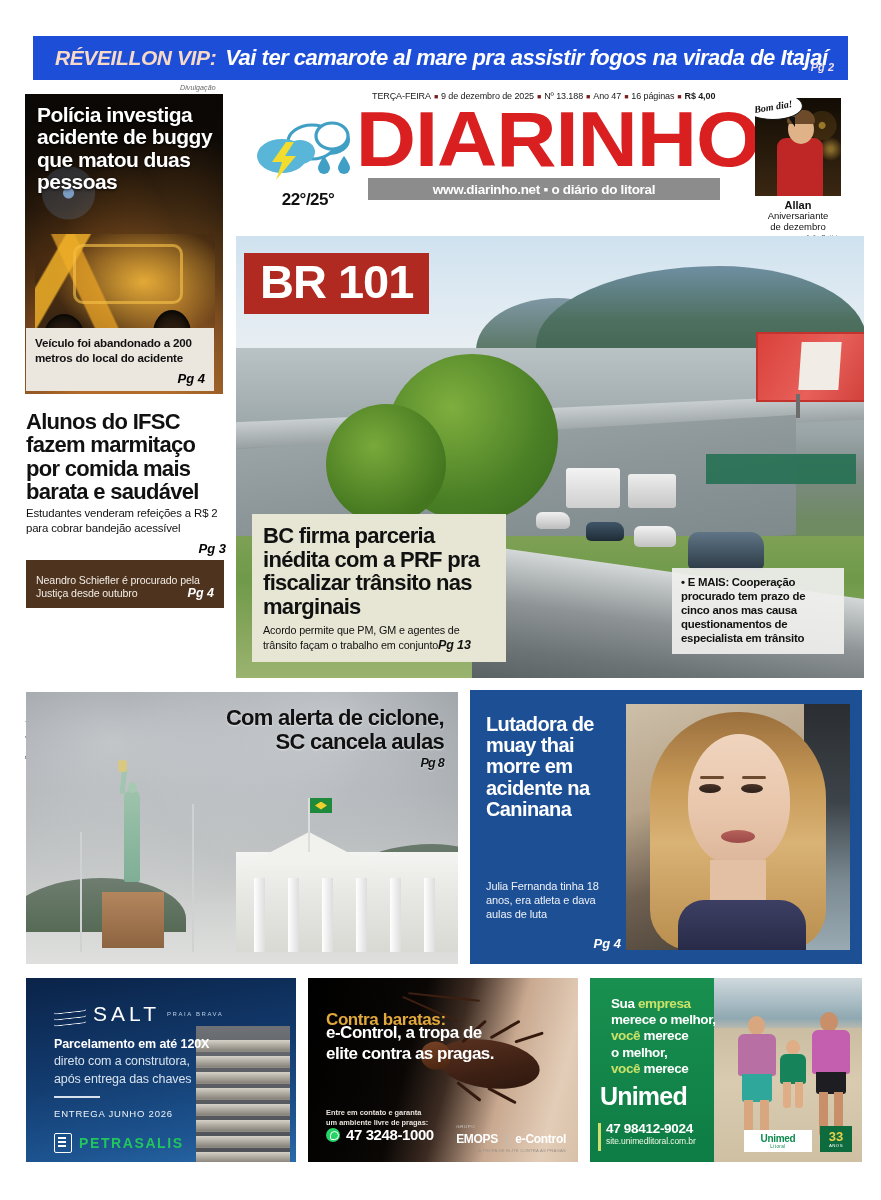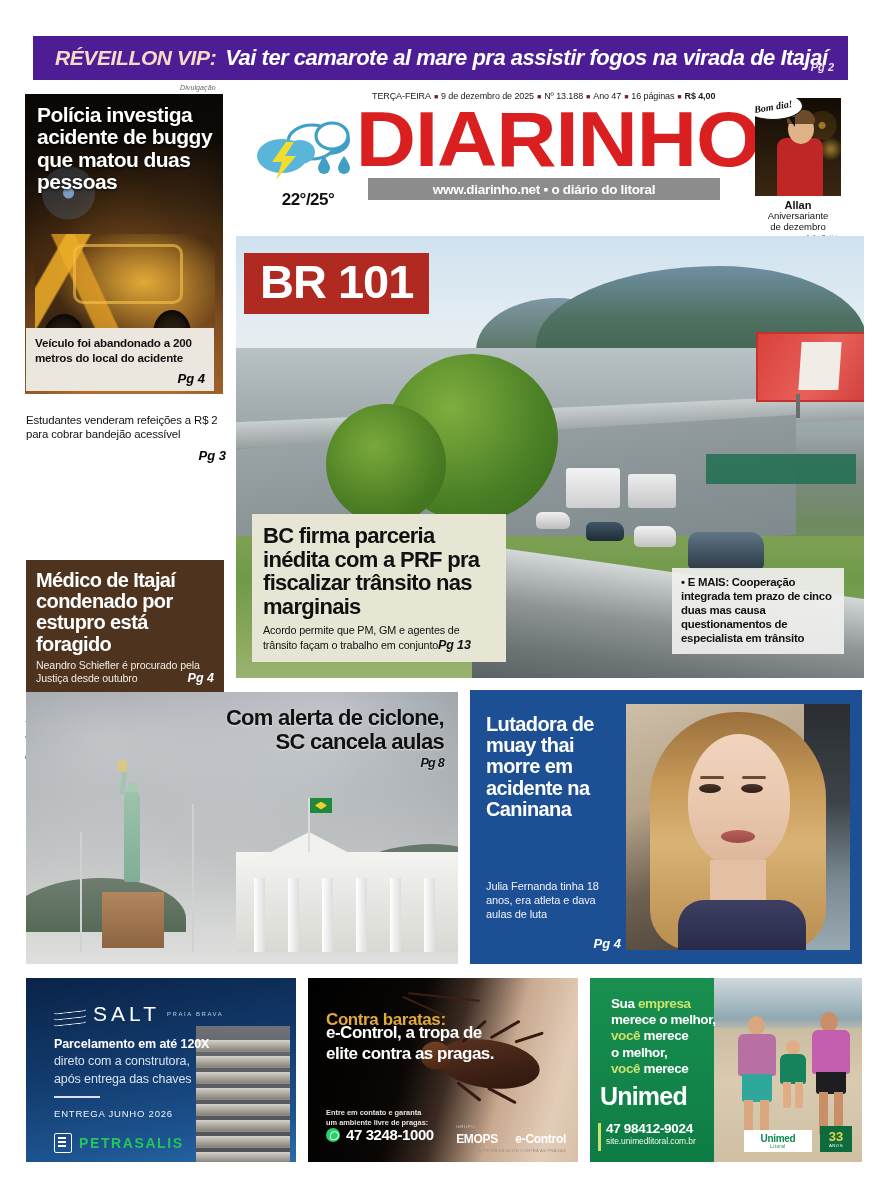--- a/index.html
+++ b/index.html
@@ -6,21 +6,21 @@
   body{
     width:881px;height:1200px;position:relative;overflow:hidden;
     font-family:"Liberation Sans", sans-serif;
     -webkit-font-smoothing:antialiased;
   }
   .page{position:absolute;left:0;top:0;width:881px;height:1200px;background:#fff;}
 
   
   .banner{
     position:absolute;left:33px;top:36px;width:815px;height:44px;
-    background:#4c1d95;display:flex;align-items:center;
+    background:#1d4ed8;display:flex;align-items:center;
   }
   .banner-kicker{
     color:#f7d9c8;font-weight:bold;font-style:italic;font-size:21px;
     letter-spacing:-.4px;margin-left:22px;white-space:nowrap;
   }
   .banner-text{
     color:#ffffff;font-weight:bold;font-style:italic;font-size:22px;
     letter-spacing:-.5px;margin-left:9px;white-space:nowrap;
   }
   .banner-pg{
@@ -578,26 +578,26 @@
     <div class="wheel" style="left:128px;top:216px;width:38px;height:48px;"></div>
     <div class="roll" style="left:48px;top:150px;width:104px;height:54px;"></div>
     <div class="buggy-head">Polícia investiga acidente de buggy que matou duas pessoas</div>
   </div>
   <div class="buggy-box">
     <p>Veículo foi abandonado a 200 metros do local do acidente</p>
     <span class="pg">Pg 4</span>
   </div>
 
   <div class="ifsc">
+    <h2>Alunos do IFSC fazem marmitaço por comida mais barata e saudável</h2>
     <p>Estudantes venderam refeições a R$ 2 para cobrar bandejão acessível</p>
     <span class="pg">Pg 3</span>
   </div>
 
   <div class="medico">
-    <h2>Médico de Itajaí condenado por estupro está foragido</h2>
     <p>Neandro Schiefler é procurado pela Justiça desde outubro</p>
     <span class="pg">Pg 4</span>
   </div>
 
   <div class="dateline">
     <span>TERÇA-FEIRA</span><span class="dot">■</span><span>9 de dezembro de 2025</span><span class="dot">■</span><span>Nº 13.188</span><span class="dot">■</span><span>Ano 47</span><span class="dot">■</span><span>16 páginas</span><span class="dot">■</span><b>R$ 4,00</b>
   </div>
 
   <div class="logo-wrap">
     <div class="logo">DIARINHO</div>
@@ -662,21 +662,21 @@
     <div class="mp-barrier"></div>
   </div>
   <div class="br101-tag">BR 101</div>
 
   <div class="bc-box">
     <h2>BC firma parceria inédita com a PRF pra fiscalizar trânsito nas marginais</h2>
     <p><span>Acordo permite que PM, GM e agentes de trânsito façam o trabalho em conjunto</span><span class="pg">Pg 13</span></p>
   </div>
 
   <div class="emais">
-    <p>• E MAIS: Cooperação integrada tem prazo de cinco duas mas causa questionamentos de especialista em trânsito</p>
+    <p>• E MAIS: Cooperação procurado tem prazo de cinco anos mas causa questionamentos de especialista em trânsito</p>
   </div>
 
   <div class="credit-vert" style="left:24px;top:760px;">Bruno Amorim</div>
   <div class="ciclone">
     <div class="cl-sky"></div>
     <div class="cl-hill"></div>
     <div class="cl-hill2"></div>
     <div class="cl-base"></div>
     <div class="cl-statue">
       <div class="rb"></div>

